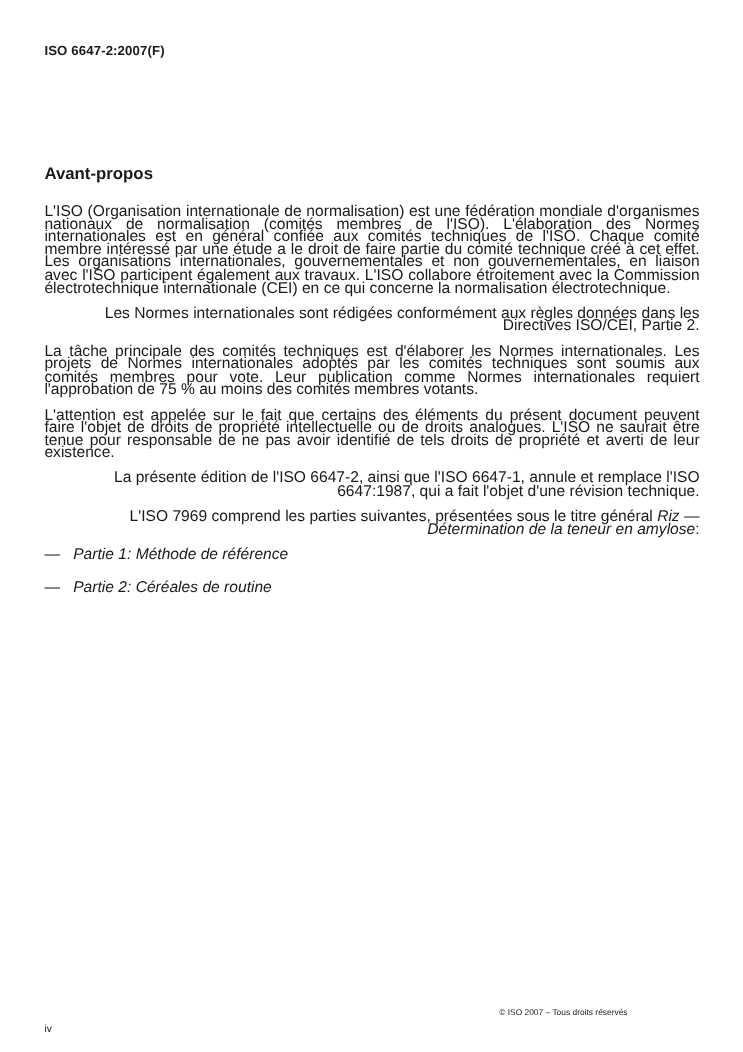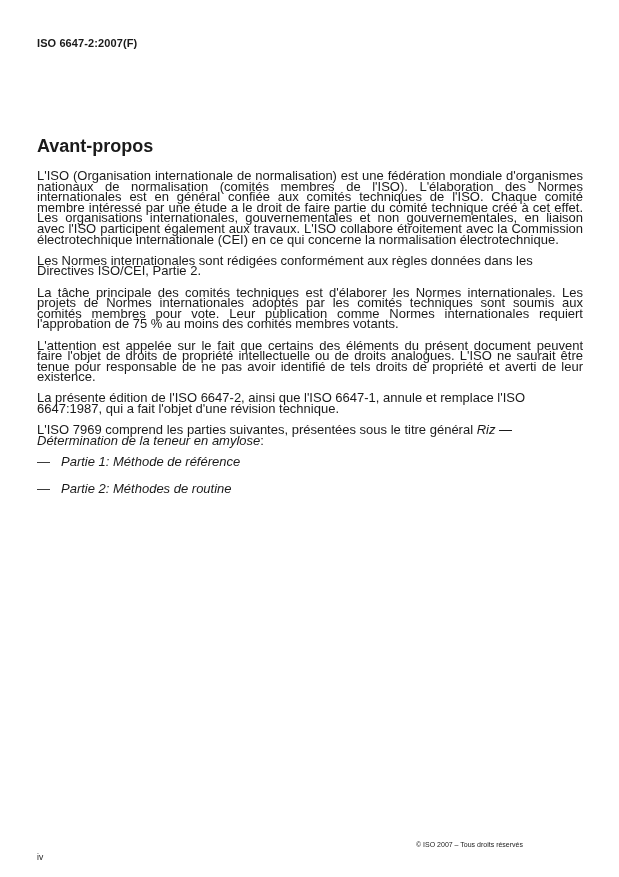--- a/index.html
+++ b/index.html
@@ -20,38 +20,38 @@
       left: 37px;
       top: 37px;
       font-size: 11px;
       font-weight: bold;
       letter-spacing: 0.1px;
     }
     .title {
       position: absolute;
       left: 37px;
       top: 136px;
-      font-size: 18px;
+      font-size: 14px;
       font-weight: bold;
       margin: 0;
     }
     .content {
       position: absolute;
       left: 37px;
       top: 171px;
       width: 546px;
       font-size: 13px;
       line-height: 10.6px;
     }
     .content p {
       margin: 0 0 10.6px 0;
       text-align: justify;
     }
     .content .ragged {
-      text-align: left;
+      text-align: right;
     }
     .content em {
       font-style: italic;
     }
     .list-item {
       margin: 0 0 16.2px 0;
       display: flex;
     }
     .list-dash {
       width: 24px;
@@ -88,19 +88,19 @@
   <p class="ragged">La présente édition de l'ISO 6647-2, ainsi que l'ISO 6647-1, annule et remplace l'ISO 6647:1987, qui a fait l'objet d'une révision technique.</p>
   <p class="ragged"><span>L'ISO 7969 comprend les parties suivantes, présentées sous le titre général </span><em>Riz — Détermination de la teneur en amylose</em><span>:</span></p>
 
   <div>
     <div class="list-item">
       <span class="list-dash">—</span>
       <span class="list-text">Partie 1: Méthode de référence</span>
     </div>
     <div class="list-item">
       <span class="list-dash">—</span>
-      <span class="list-text">Partie 2: Méthodes de routine</span>
+      <span class="list-text">Partie 2: Céréales de routine</span>
     </div>
   </div>
 </div>
 
 <div class="footer-page">iv</div>
 <div class="footer-copy">© ISO 2007 – Tous droits réservés</div>
 
 </body></html>

